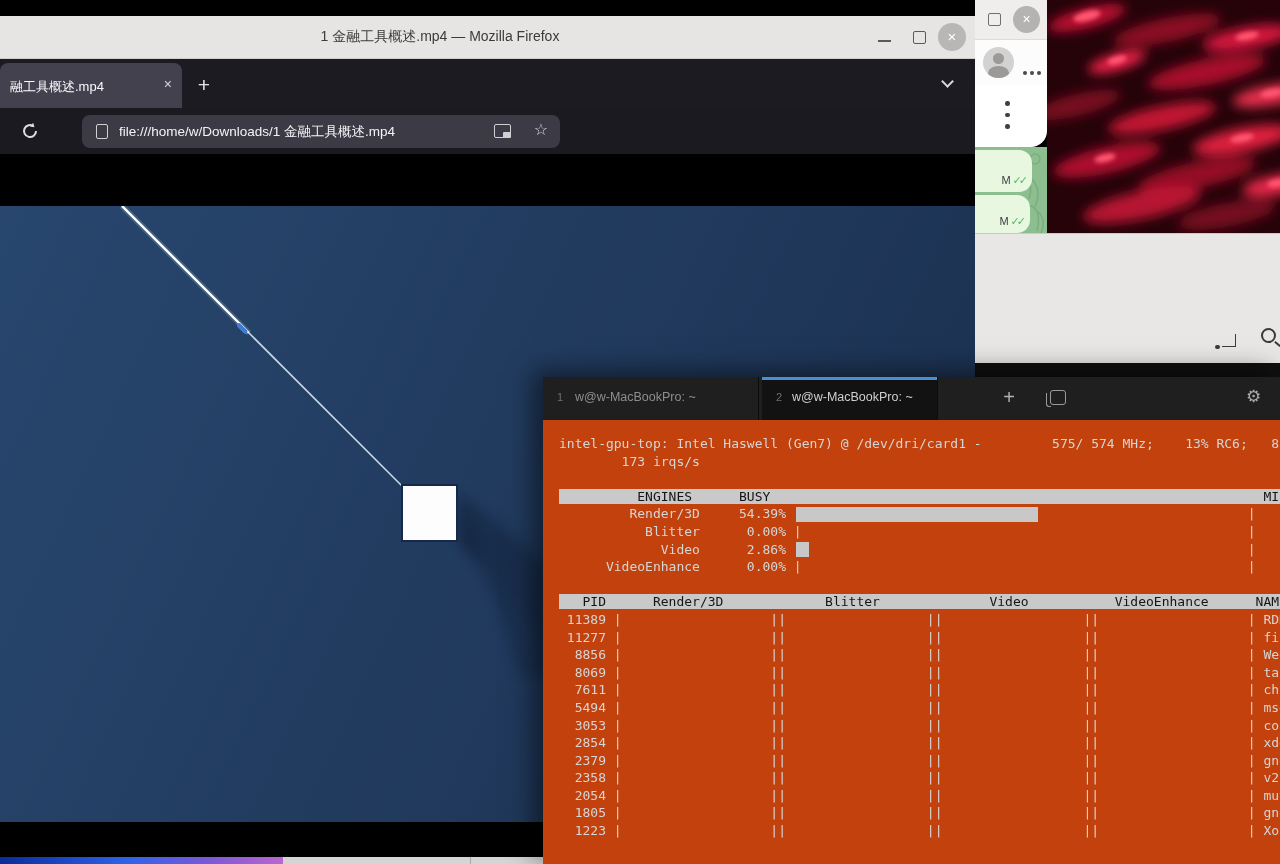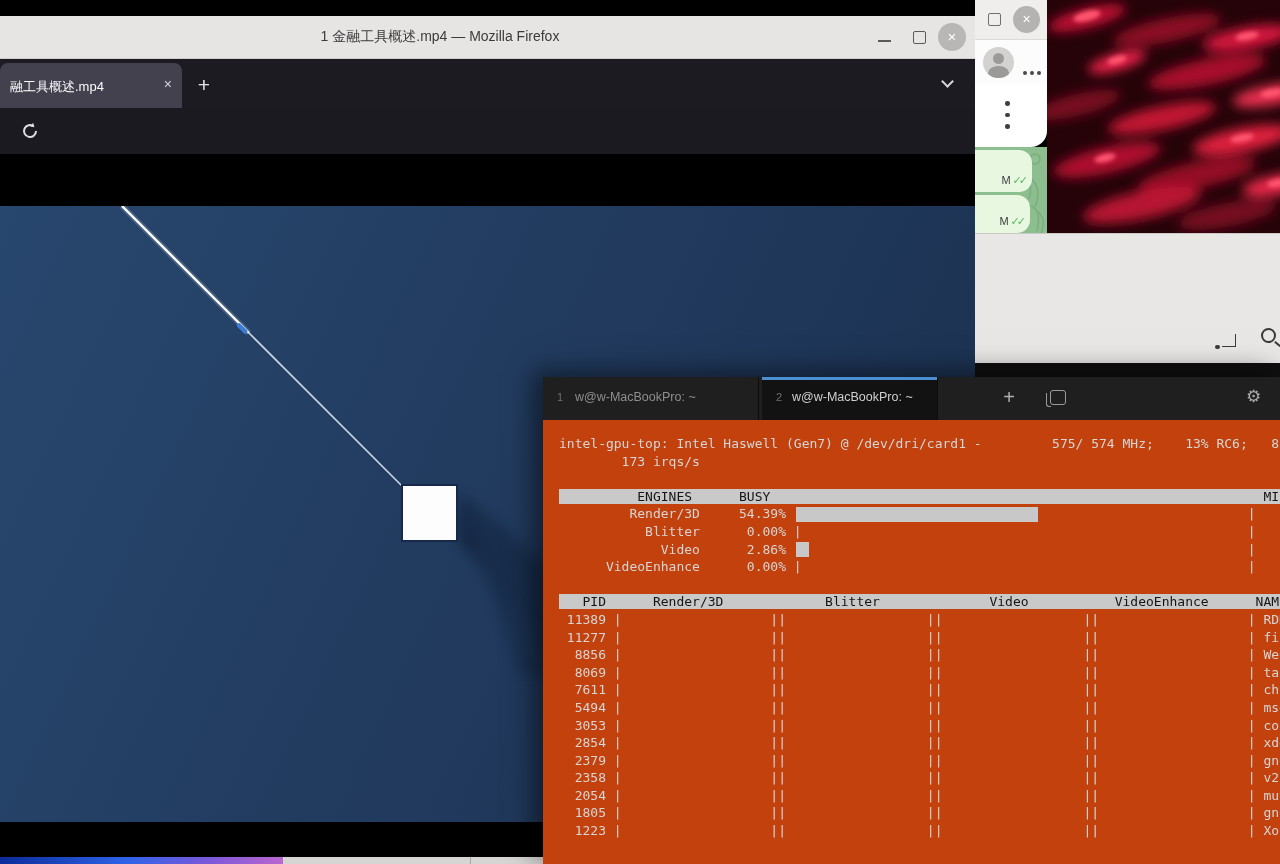--- a/index.html
+++ b/index.html
@@ -128,20 +128,26 @@
       <div class="ff-newtab">+</div>
       <div class="ff-chevron"></div>
     </div>
 
     <div class="ff-navbar">
       <div class="ff-reload">
         <svg width="20" height="20" viewBox="0 0 20 20">
             <path d="M16 10a6 6 0 1 1-2.3-4.7" fill="none" stroke="#dcdce2" stroke-width="2"></path>
             <path d="M13.2 1.8 L14.4 6.2 L10 5.4 Z" fill="#dcdce2"></path>
           </svg>
+      </div>
+      <div class="ff-urlbar">
+        <div class="ff-pageicon"></div>
+        <div class="ff-url">file:///home/w/Downloads/1 金融工具概述.mp4</div>
+        <div class="ff-pip"></div>
+        <div class="ff-star">☆</div>
       </div>
 
       <div class="ext ext-badge1">1</div>
       <div class="ext ext-puzzle">
         <svg width="20" height="20" viewBox="0 0 20 20">
             <path fill="#f2f2f4" d="M8 2a2.3 2.3 0 0 0-2.2 3H3v4.1A2.5 2.5 0 0 0 3 14v4h4.1a2.5 2.5 0 0 0 4.9 0H16v-4.8a2.3 2.3 0 0 1 0-4.4V5h-3.8A2.3 2.3 0 0 0 8 2z"></path>
           </svg>
       </div>
       <div class="ext-greendot"></div>
       <div class="ext ext-crop">

